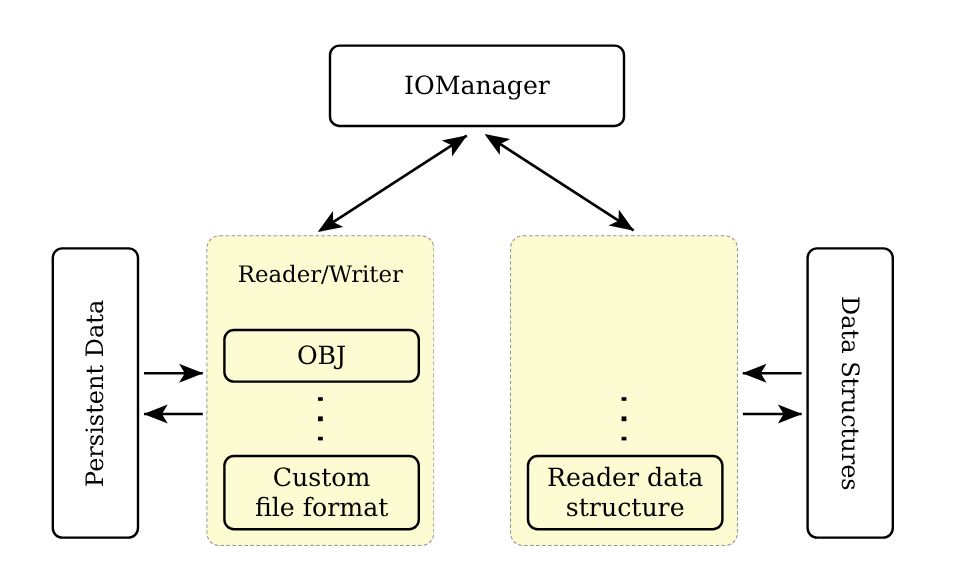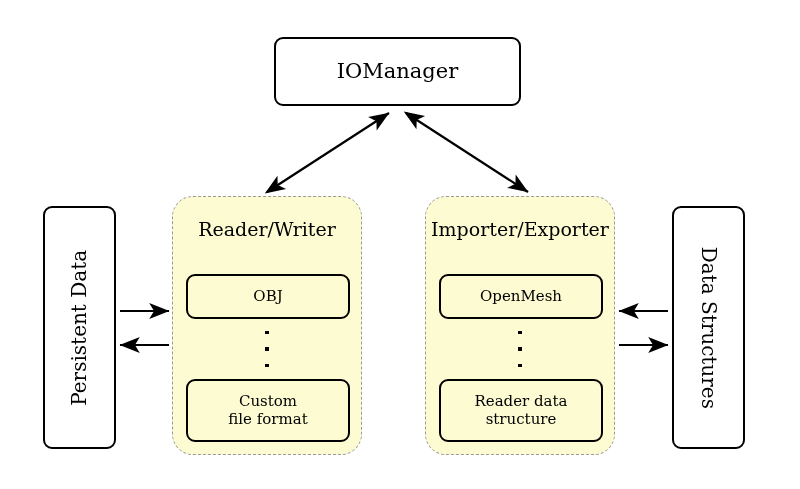--- a/index.html
+++ b/index.html
@@ -74,21 +74,21 @@
 
   
   .panel {
     position: absolute;
     box-sizing: border-box;
     top: 196px;
     width: 190px;
     height: 259px;
     background: #fcfbd2;
     border: 1.6px dashed #9a9a9a;
-    border-radius: 21px;
+    border-radius: 11px;
   }
   #panel-reader-writer { left: 172px; }
   #panel-importer-exporter { left: 425px; }
   .panel-title {
     position: absolute;
     left: 0;
     right: 0;
     top: 23px;
     text-align: center;
     font-size: 19px;
@@ -97,21 +97,21 @@
   }
 
   
   .inner-box {
     background: #fcfbd2;
     border-radius: 9px;
     border: 2.6px solid #000000;
     left: 13px;
     width: 164px;
   }
-  .inner-box .node-label { font-size: 15px; }
+  .inner-box .node-label { font-size: 21px; }
   .inner-top {
     top: 77px;
     height: 45px;
   }
   .inner-bottom {
     top: 182px;
     height: 63px;
   }
 
   
@@ -198,25 +198,21 @@
         <span></span>
     </div>
 
     <div class="node inner-box inner-bottom">
       <span class="node-label">Custom
 file format</span>
     </div>
   </div>
 
   <div class="panel" id="panel-importer-exporter">
-    <div class="panel-title">Importer/Exporter</div>
-
-    <div class="node inner-box inner-top">
-      <span class="node-label">OpenMesh</span>
-    </div>
+
 
     <div class="vdots">
       <span></span>
         <span></span>
         <span></span>
     </div>
 
     <div class="node inner-box inner-bottom">
       <span class="node-label">Reader data
 structure</span>

